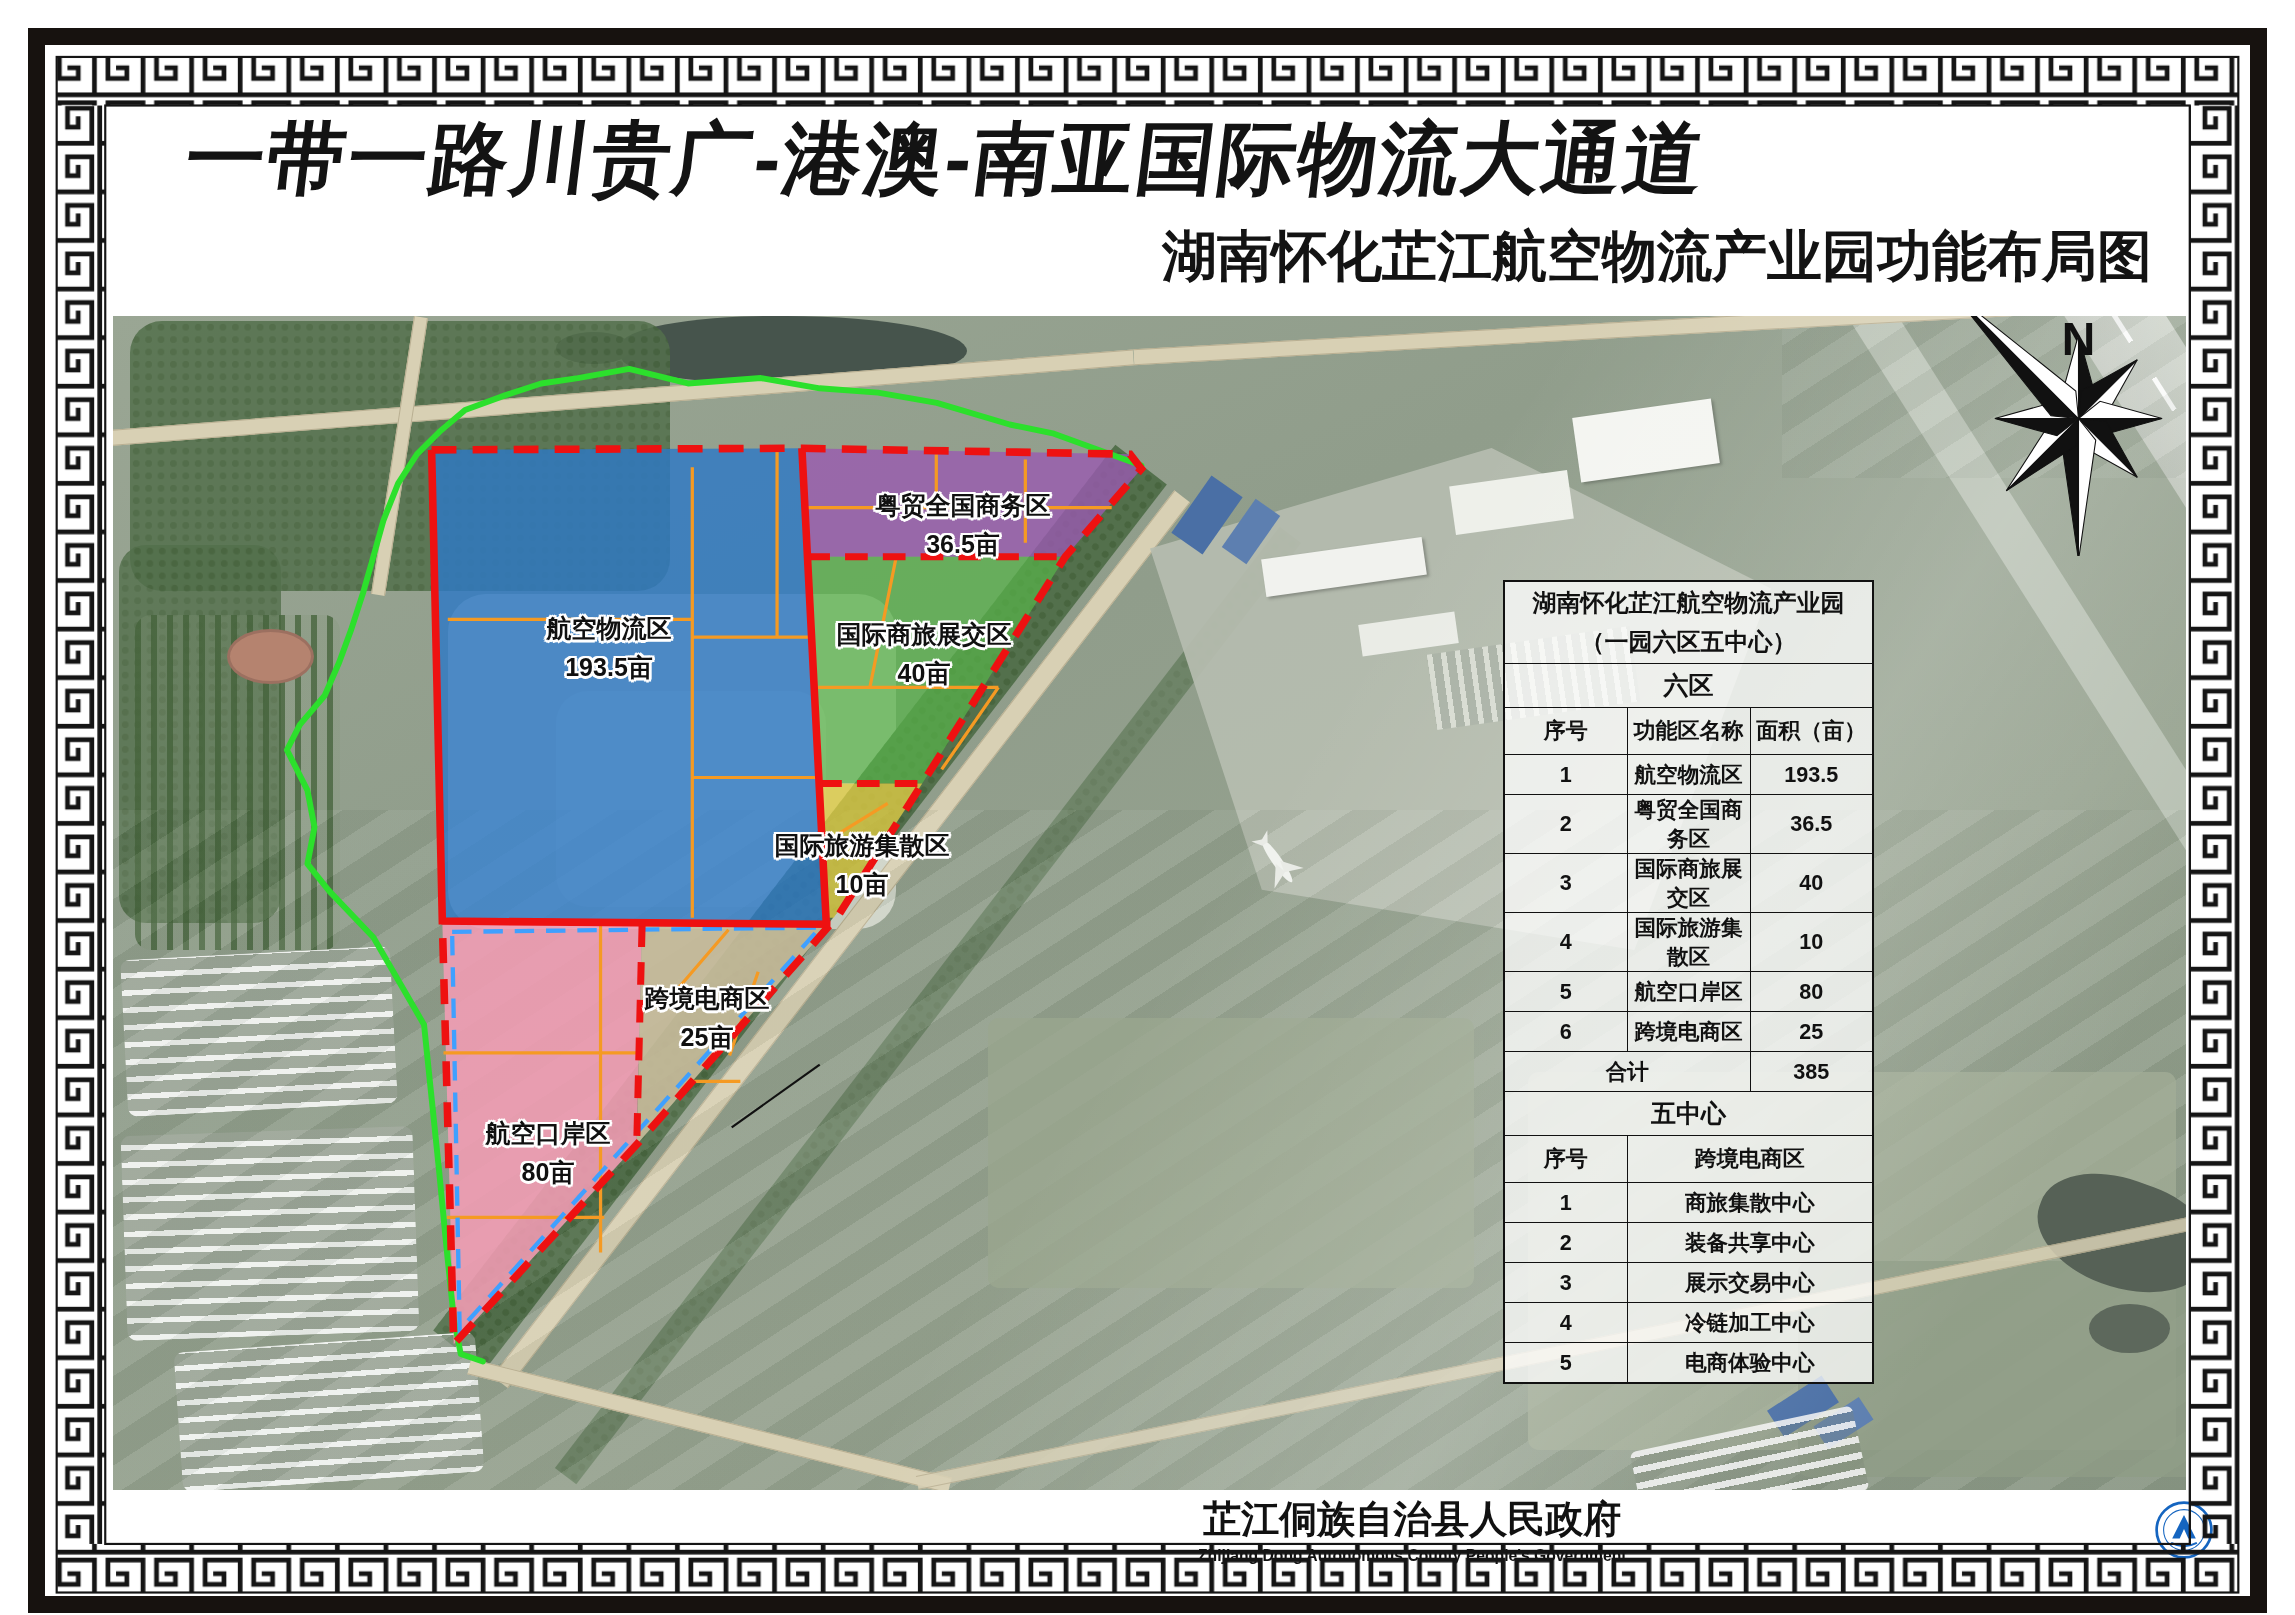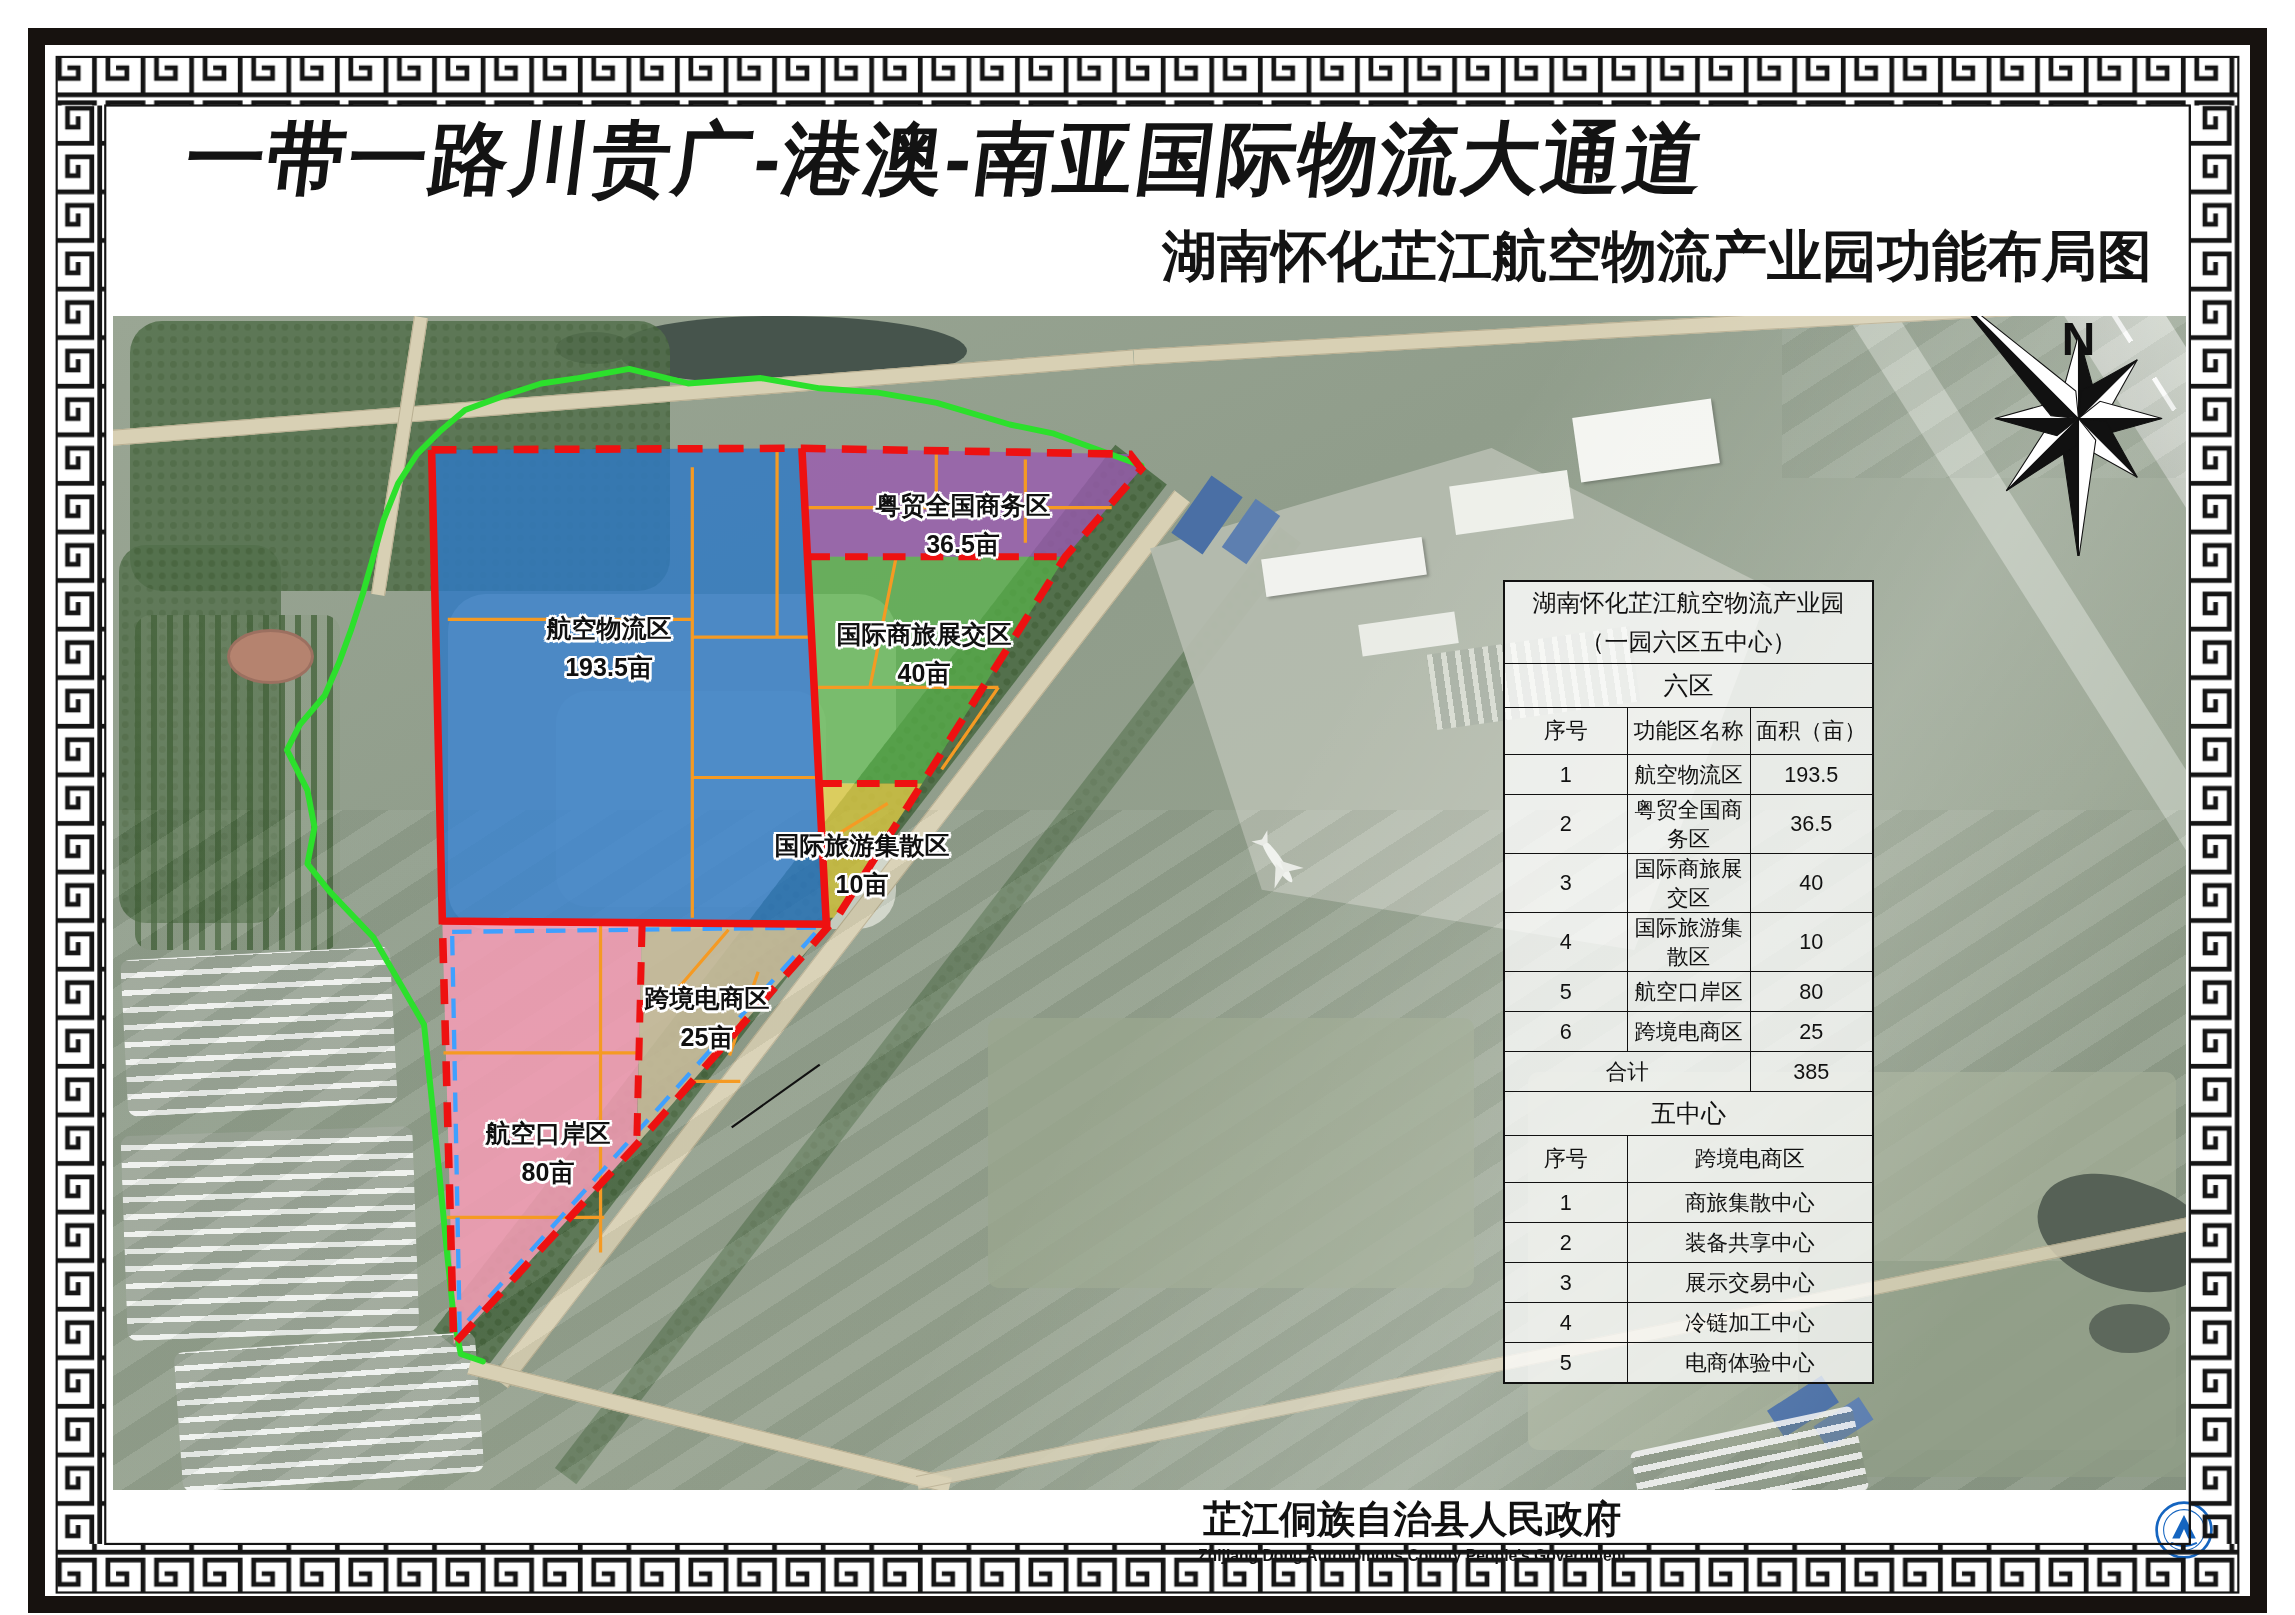--- a/index.html
+++ b/index.html
@@ -31,21 +31,21 @@
   
   .zl{position:absolute;transform:translate(-50%,-50%);text-align:center;font-weight:bold;
       color:#101010;font-size:25px;line-height:1.55;white-space:nowrap;
       text-shadow:-2.2px -2.2px 0 #fff,2.2px -2.2px 0 #fff,-2.2px 2.2px 0 #fff,2.2px 2.2px 0 #fff,
                   -2.7px 0 0 #fff,2.7px 0 0 #fff,0 -2.7px 0 #fff,0 2.7px 0 #fff;}
   .bonded-box{position:absolute;left:812px;top:993px;width:212px;height:73px;
       background:rgba(255,255,255,.85);border:2.7px solid #111;display:flex;flex-direction:column;
       align-items:center;justify-content:center;font-weight:bold;font-size:24px;line-height:1.35;color:#111;}
   
   #info-table{position:absolute;left:1503px;top:580px;width:371px;border-collapse:collapse;
-      table-layout:fixed;background:rgba(255,255,255,.74);font-weight:normal;color:#111;
+      table-layout:fixed;background:rgba(255,255,255,.74);font-weight:bold;color:#111;
       border:2.7px solid #111;}
   #info-table td{border:1.6px solid #111;text-align:center;vertical-align:middle;
       font-size:21.6px;padding:0;overflow:hidden;}
   #info-table .t-title{height:81px;font-size:24px;line-height:1.6;}
   #info-table .t-sec td{height:43px;font-size:25px;}
   #info-table .t-hdr td{height:46px;font-size:22px;}
   #info-table .t-row td{height:39px;}
   
   #footer{position:absolute;left:1198px;top:1486px;width:1015px;display:flex;align-items:center;
           justify-content:space-between;gap:20.5px;margin-top:8px;}

